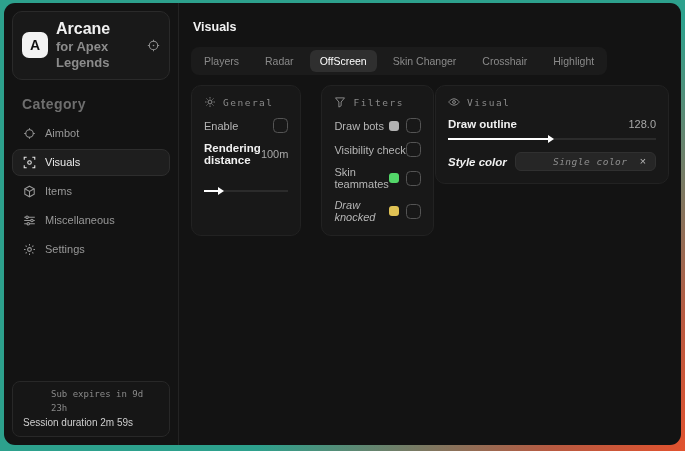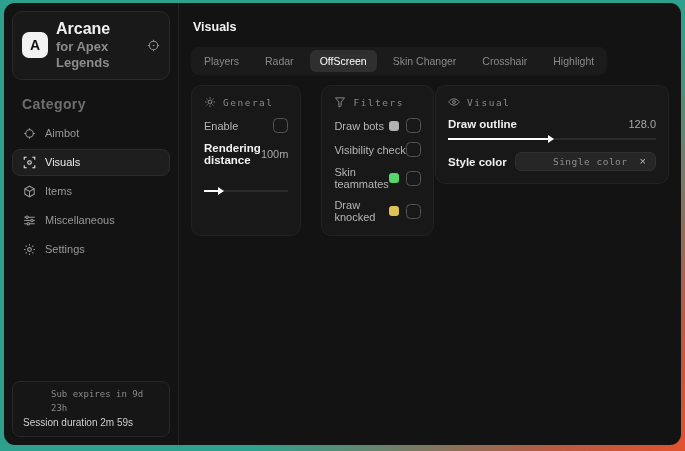--- a/index.html
+++ b/index.html
@@ -54,21 +54,21 @@
   .tab.active{ background:#2f2f2f; color:#ffffff; }
   .cols{ display:flex; gap:10px; align-items:flex-start; }
   .col{ width:234px; display:flex; gap:20px; }
   .card{ background:#181818; border:1px solid #222222; border-radius:10px; padding:10px 12px; width:100%; }
   .cardtitle{
     display:flex; align-items:center; gap:7px; color:#8a8a8a;
     font-family:"DejaVu Sans Mono", monospace; font-size:9.5px; letter-spacing:1.5px;
     margin-bottom:10px;
   }
   .row{ display:flex; align-items:center; margin-bottom:9px; }
-  .row:last-child{ margin-bottom:2px; }
+  .row:last-child{ margin-bottom:2px;font-style:italic; }
   .rowlabel{ color:#b6b6b6; font-size:11px; flex:1; }
   .rowlabel.strong{ color:#f0f0f0; font-weight:700; font-size:11.5px; }
   .rowvalue{ color:#a8a8a8; font-size:11px; }
   .checkbox{
     width:15px; height:15px; border:1.5px solid #545454; border-radius:4.5px;
     background:transparent; cursor:pointer; flex:0 0 auto;
   }
   .swatch{ width:10px; height:10px; border-radius:3px; margin-right:7px; cursor:pointer; flex:0 0 auto; }
   .slider{ position:relative; height:10px; margin:2px 0 8px; cursor:pointer; }
   .slider-track{ position:absolute; left:0; right:0; top:4px; height:2px; background:#2b2b2b; }

